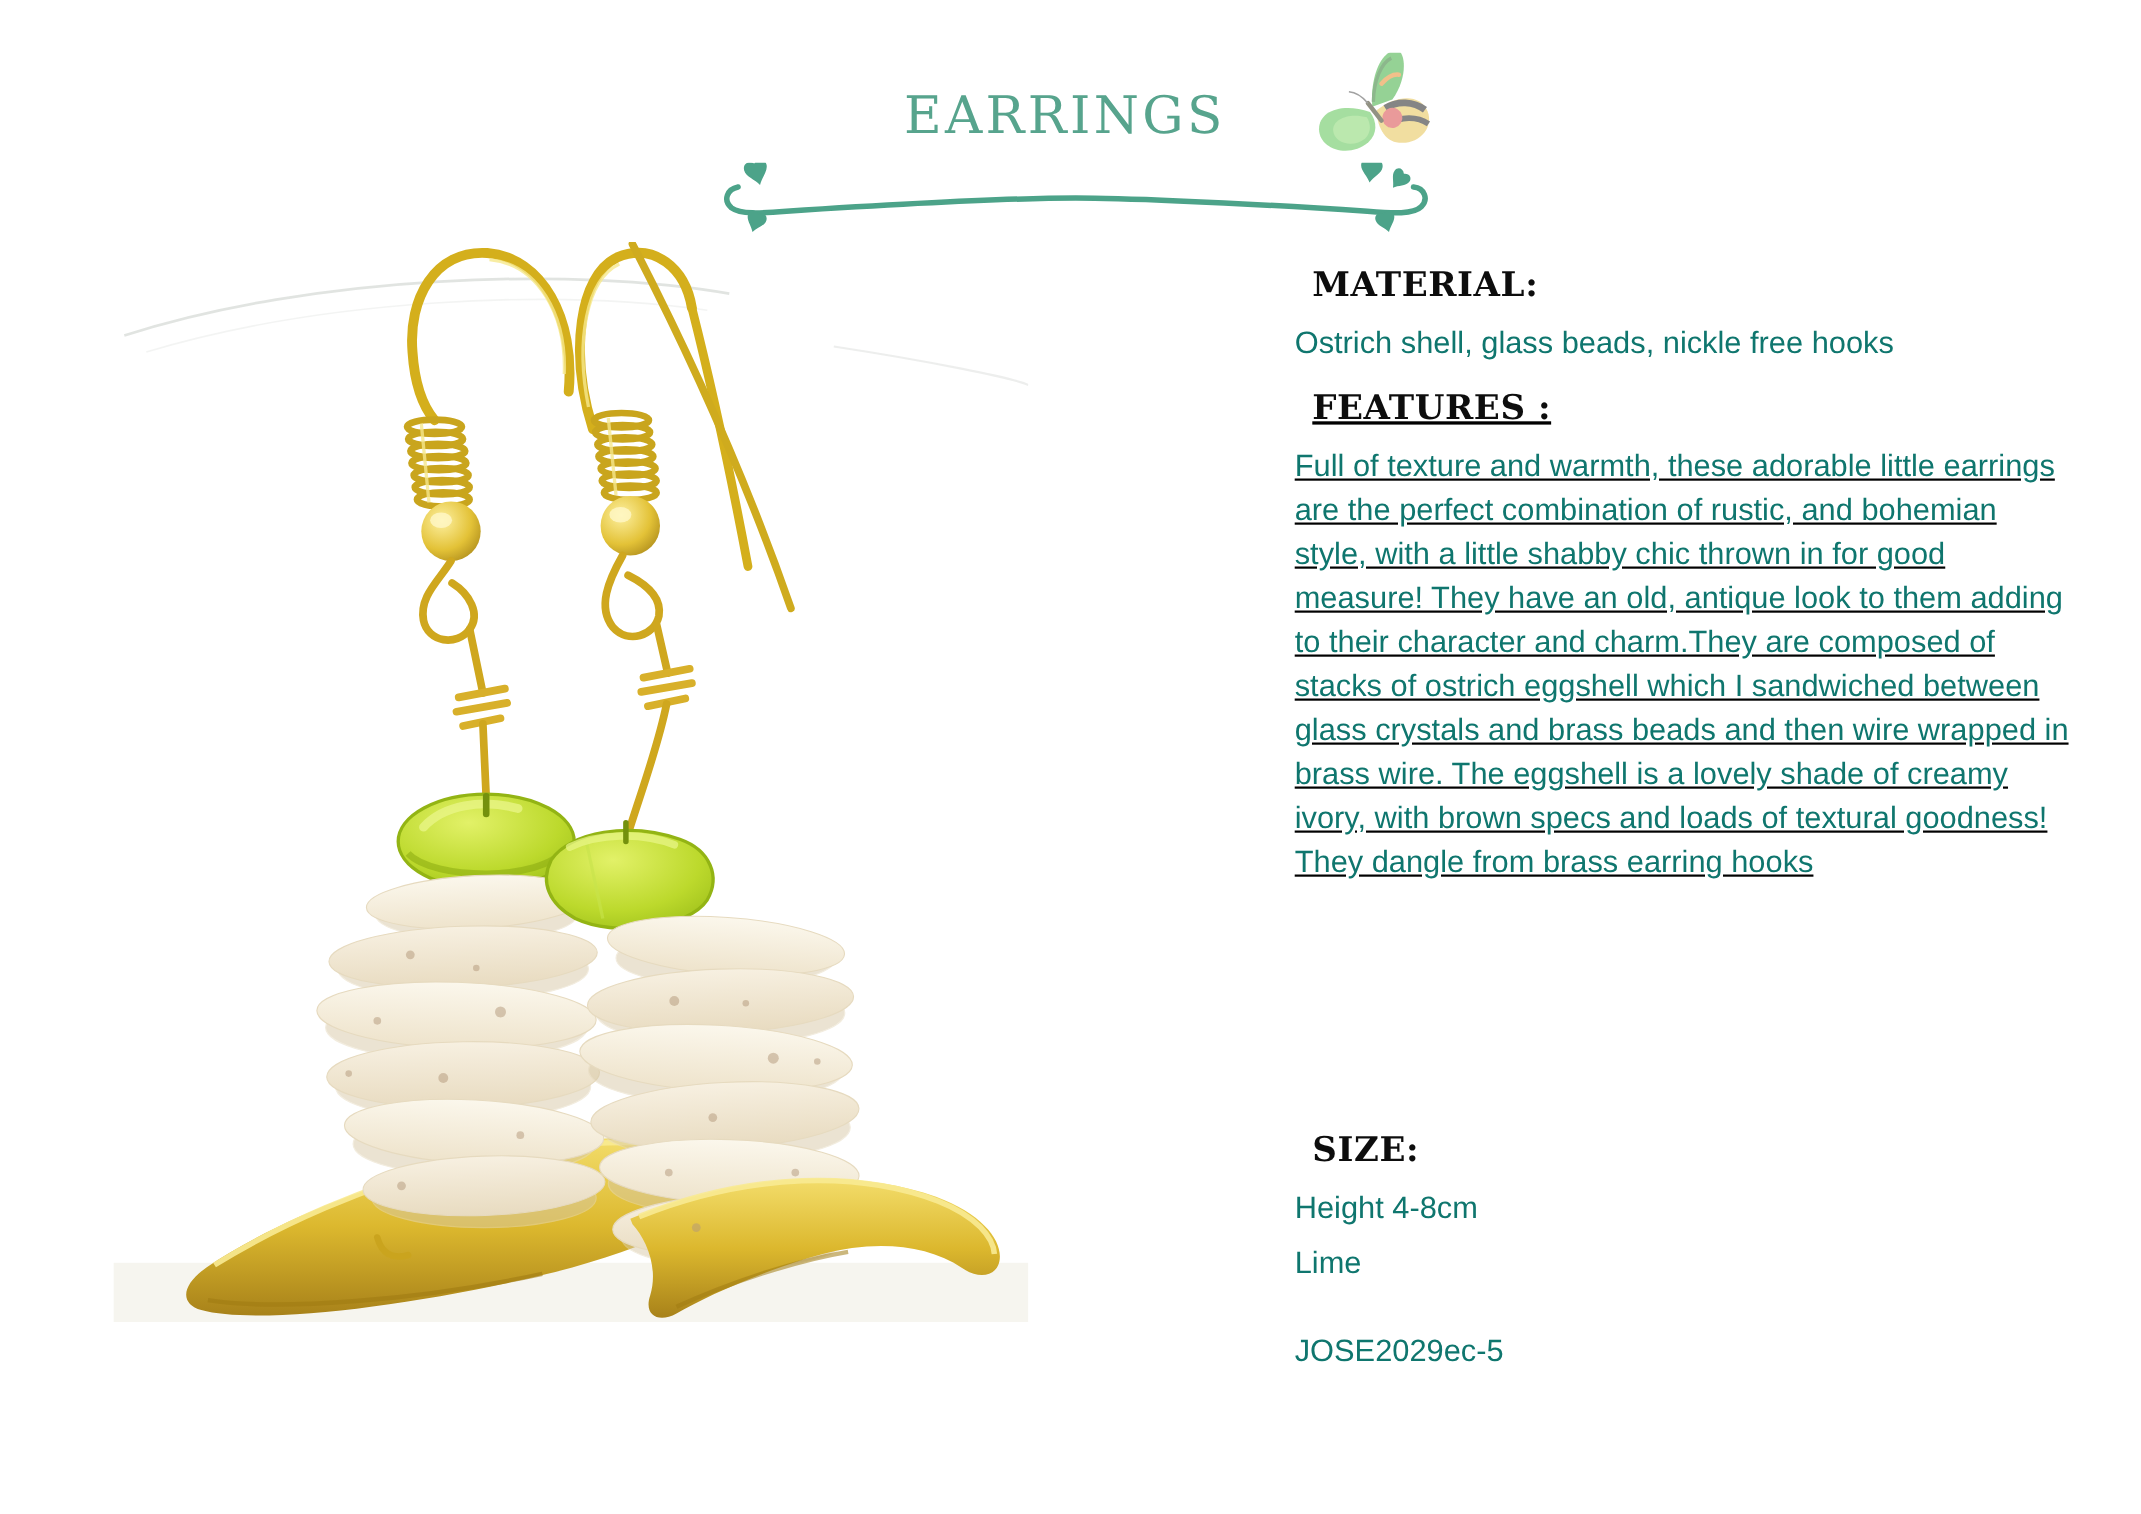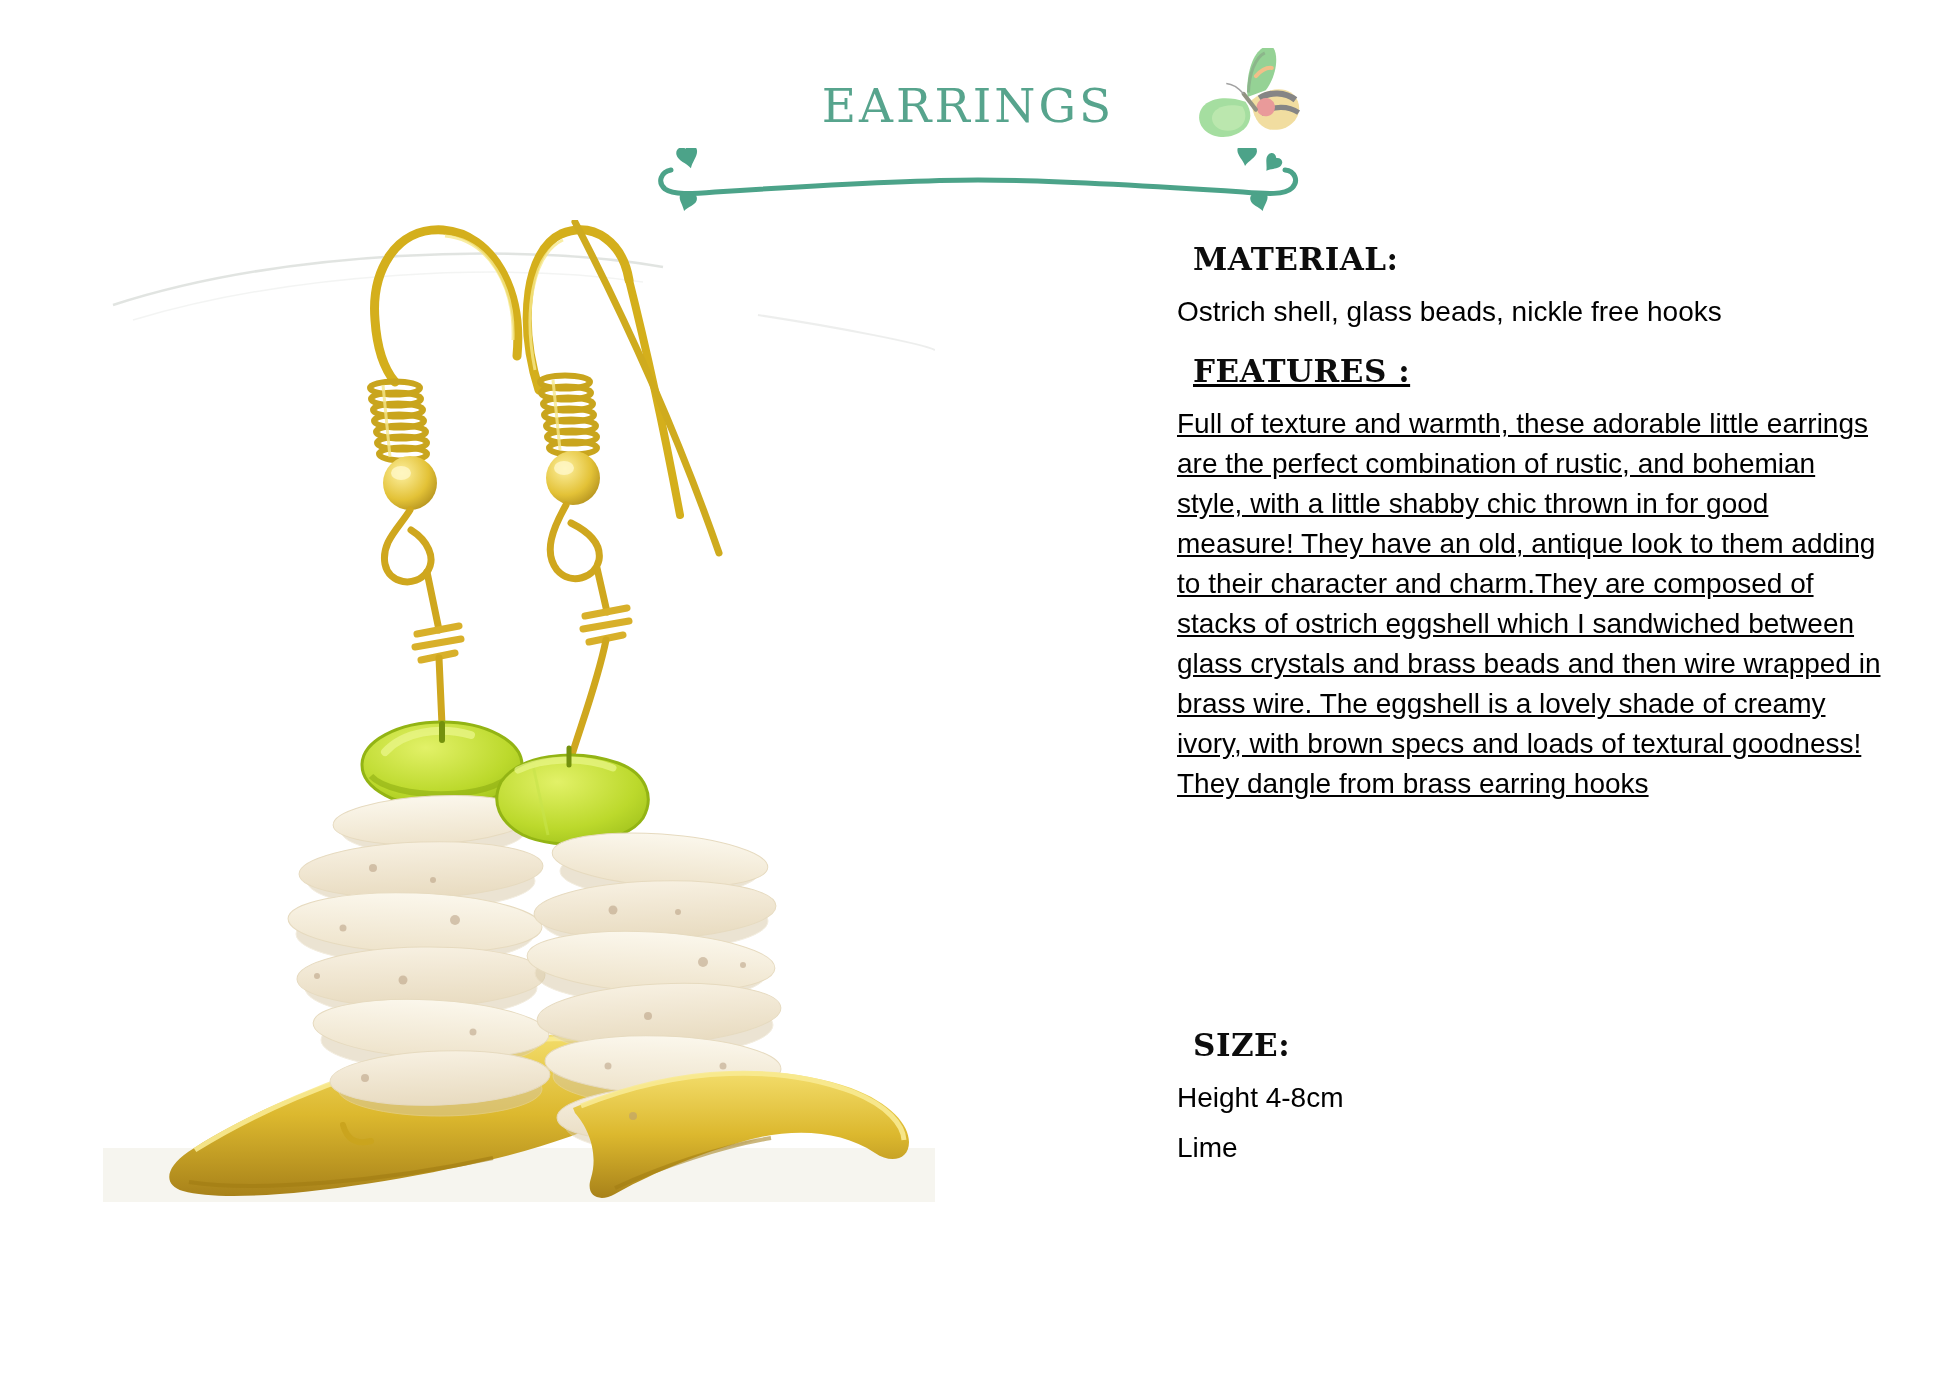--- a/index.html
+++ b/index.html
@@ -14,21 +14,21 @@
   .divider{position:absolute;left:645px;top:148px;width:665px;height:70px;}
 
   
   .photo{position:absolute;left:103px;top:220px;width:832px;height:982px;overflow:hidden;}
 
   
   .details{position:absolute;left:1177px;top:0;width:745px;}
   .sec{position:absolute;left:0;width:745px;}
   .sec h3{margin:16px;font-family:"DejaVu Serif",serif;font-weight:700;
       font-size:31px;letter-spacing:.5px;color:#0d0d0d;line-height:1.1;}
-  .sec p{margin:4px 0 0 0;font-size:28px;color:#000000;line-height:40px;
+  .sec p{margin:4px 0 0 0;font-size:28px;color:#0f766e;line-height:40px;
       white-space:pre-line;}
   .sec-material{top:226px;}
   .sec-features{top:338px;text-decoration:underline;}
   .sec-size{top:1012px;}
   .sec-colour{top:1124px;}
   .sec-sku{top:1204px;}
 </style>
 </head>
 <body>
 
@@ -260,16 +260,17 @@
     <div class="sec sec-size">
       <h3>SIZE:</h3>
       <p>Height 4-8cm</p>
     </div>
 
     <div class="sec sec-colour">
       <p>Lime</p>
     </div>
 
     <div class="sec sec-sku">
+      <p>JOSE2029ec-5</p>
     </div>
 
   </div>
 </div>
 
 </body></html>

